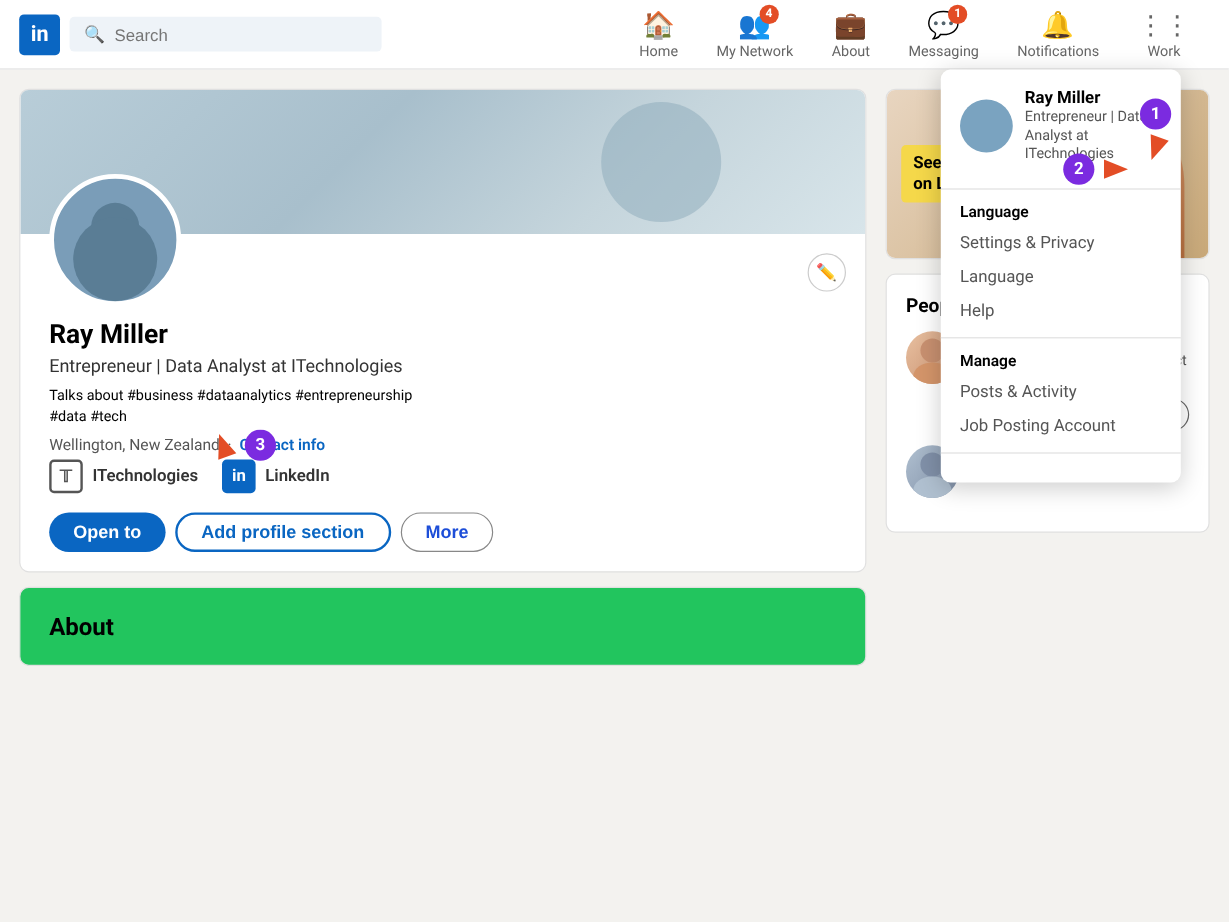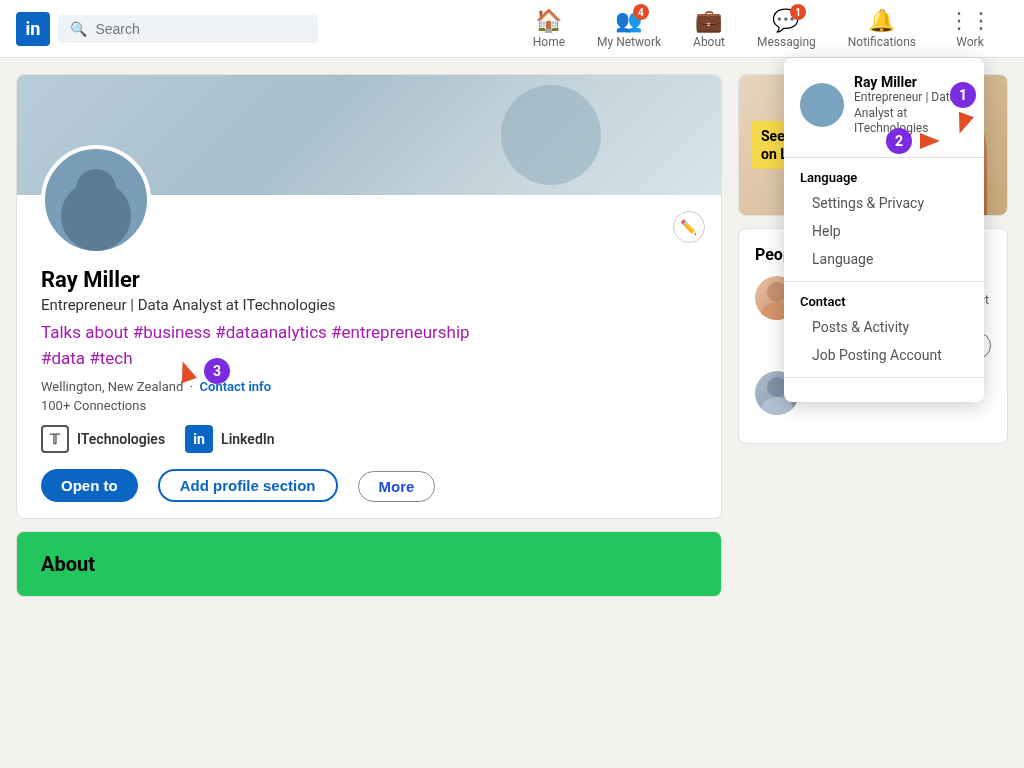--- a/index.html
+++ b/index.html
@@ -119,40 +119,40 @@
     }
     .edit-icon-btn {
       position: absolute; right: 16px; bottom: 16px;
       width: 32px; height: 32px; border-radius: 50%; border: 1px solid #ccc;
       background: #fff; display: flex; align-items: center; justify-content: center;
       cursor: pointer; color: #555; font-size: 14px;
     }
     .profile-info { padding: 8px 24px 16px; }
     .profile-name { font-size: 22px; font-weight: 700; color: #000; margin-bottom: 4px; }
     .profile-headline { font-size: 15px; color: #333; margin-bottom: 6px; }
-    .profile-hashtags { font-size: 17px; color: #a21caf; margin-bottom: 8px; line-height: 1.5; }
+    .profile-hashtags { font-size: 12px; color: #000000; margin-bottom: 8px; line-height: 1.5; }
     .profile-location { font-size: 13px; color: #555; margin-bottom: 4px; }
     .profile-location a { color: #0a66c2; text-decoration: none; font-weight: 600; }
     .profile-connections { font-size: 13px; color: #555; margin-bottom: 12px; }
     .profile-companies {
       display: flex; gap: 20px; margin-bottom: 16px;
     }
     .company-item {
       display: flex; align-items: center; gap: 8px; font-size: 14px; font-weight: 600; color: #333;
     }
     .company-logo {
       width: 28px; height: 28px;
       background: #0a66c2; border-radius: 4px;
       display: flex; align-items: center; justify-content: center;
       color: #fff; font-size: 14px; font-weight: bold;
     }
     .company-logo.it-logo {
       background: #fff; border: 2px solid #555; color: #555;
     }
-    .profile-actions { display: flex; gap: 20px; flex-wrap: wrap; align-items: flex-end; }
+    .profile-actions { display: flex; gap: 8px; flex-wrap: wrap; }
     .btn-primary {
       background: #0a66c2; color: #fff; border: none;
       border-radius: 20px; padding: 8px 20px; font-size: 15px;
       font-weight: 600; cursor: pointer;
     }
     .btn-outline {
       background: transparent; color: #0a66c2; border: 2px solid #0a66c2;
       border-radius: 20px; padding: 6px 20px; font-size: 15px;
       font-weight: 600; cursor: pointer;
     }
@@ -235,21 +235,21 @@
     .dropdown-view-btn {
       margin: 0 16px 12px;
       border: 1.5px solid #0a66c2; border-radius: 20px;
       padding: 6px 0; text-align: center;
       font-size: 14px; font-weight: 600; color: #0a66c2;
       cursor: pointer; background: transparent;
     }
     .dropdown-divider { border-top: 1px solid #e0e0e0; margin: 8px 0; }
     .dropdown-section-title { font-size: 13px; font-weight: 600; color: #000; padding: 4px 16px 4px; }
     .dropdown-item {
-      padding: 6px 16px; font-size: 14px; color: #555; cursor: pointer; margin-left: 12px;
+      padding: 6px 16px; font-size: 14px; color: #555; cursor: pointer;
     }
 
     
     .arrow-annotation {
       position: fixed;
       pointer-events: none;
       z-index: 300;
     }
     .badge-circle {
       width: 26px; height: 26px; border-radius: 50%;
@@ -325,21 +325,20 @@
       <div class="profile-info">
         <div class="profile-name">Ray Miller</div>
         <div class="profile-headline">Entrepreneur | Data Analyst at ITechnologies</div>
         <div class="profile-hashtags" style="white-space:pre-line;">Talks about #business #dataanalytics #entrepreneurship
 #data #tech</div>
         <div class="profile-location">
           <span>Wellington, New Zealand</span>
           &nbsp;·&nbsp;
           <a href="#">Contact info</a>
         </div>
-        <div class="profile-connections">100+ Connections</div>
         <div class="profile-companies">
           <div class="company-item">
             <div class="company-logo it-logo">𝕋</div>
             <span>ITechnologies</span>
           </div>
           <div class="company-item">
             <div class="company-logo">in</div>
             <span>LinkedIn</span>
           </div>
         </div>
@@ -405,24 +404,24 @@
   <div class="dropdown-header">
     <div class="dropdown-avatar"></div>
     <div>
       <div class="dropdown-name">Ray Miller</div>
       <div class="dropdown-sub">Entrepreneur | Data Analyst at ITechnologies</div>
     </div>
   </div>
   <div class="dropdown-divider"></div>
   <div class="dropdown-section-title">Language</div>
   <div class="dropdown-item">Settings &amp; Privacy</div>
+  <div class="dropdown-item">Language</div>
   <div class="dropdown-item">Help</div>
-  <div class="dropdown-item">Language</div>
   <div class="dropdown-divider"></div>
-  <div class="dropdown-section-title">Contact</div>
+  <div class="dropdown-section-title">Manage</div>
   <div class="dropdown-item">Posts &amp; Activity</div>
   <div class="dropdown-item">Job Posting Account</div>
   <div class="dropdown-divider"></div>
 </div>
 
 <div class="arrow-annotation step-1">
   <div class="badge-circle">1</div>
   <div style="width:0;height:0;border-left:8px solid transparent;border-right:8px solid transparent;border-top:20px solid #e34d26;margin-top:2px;transform:rotate(20deg);"></div>
 </div>
 

